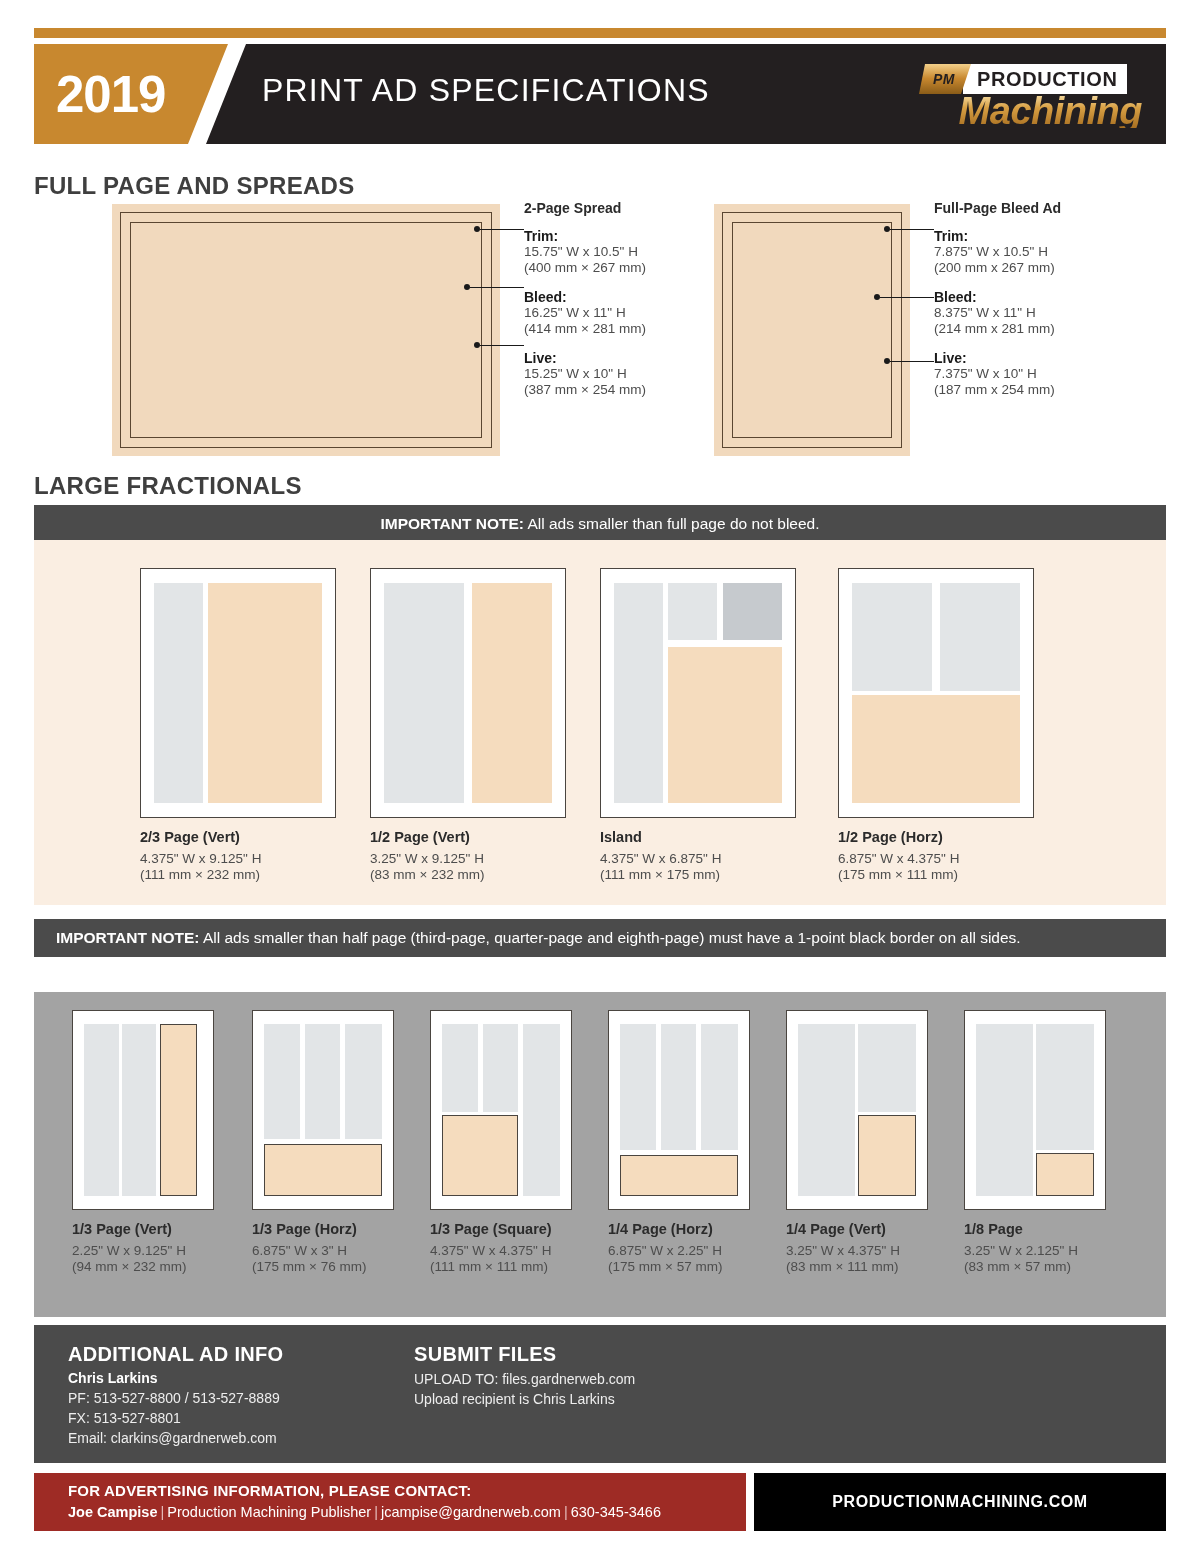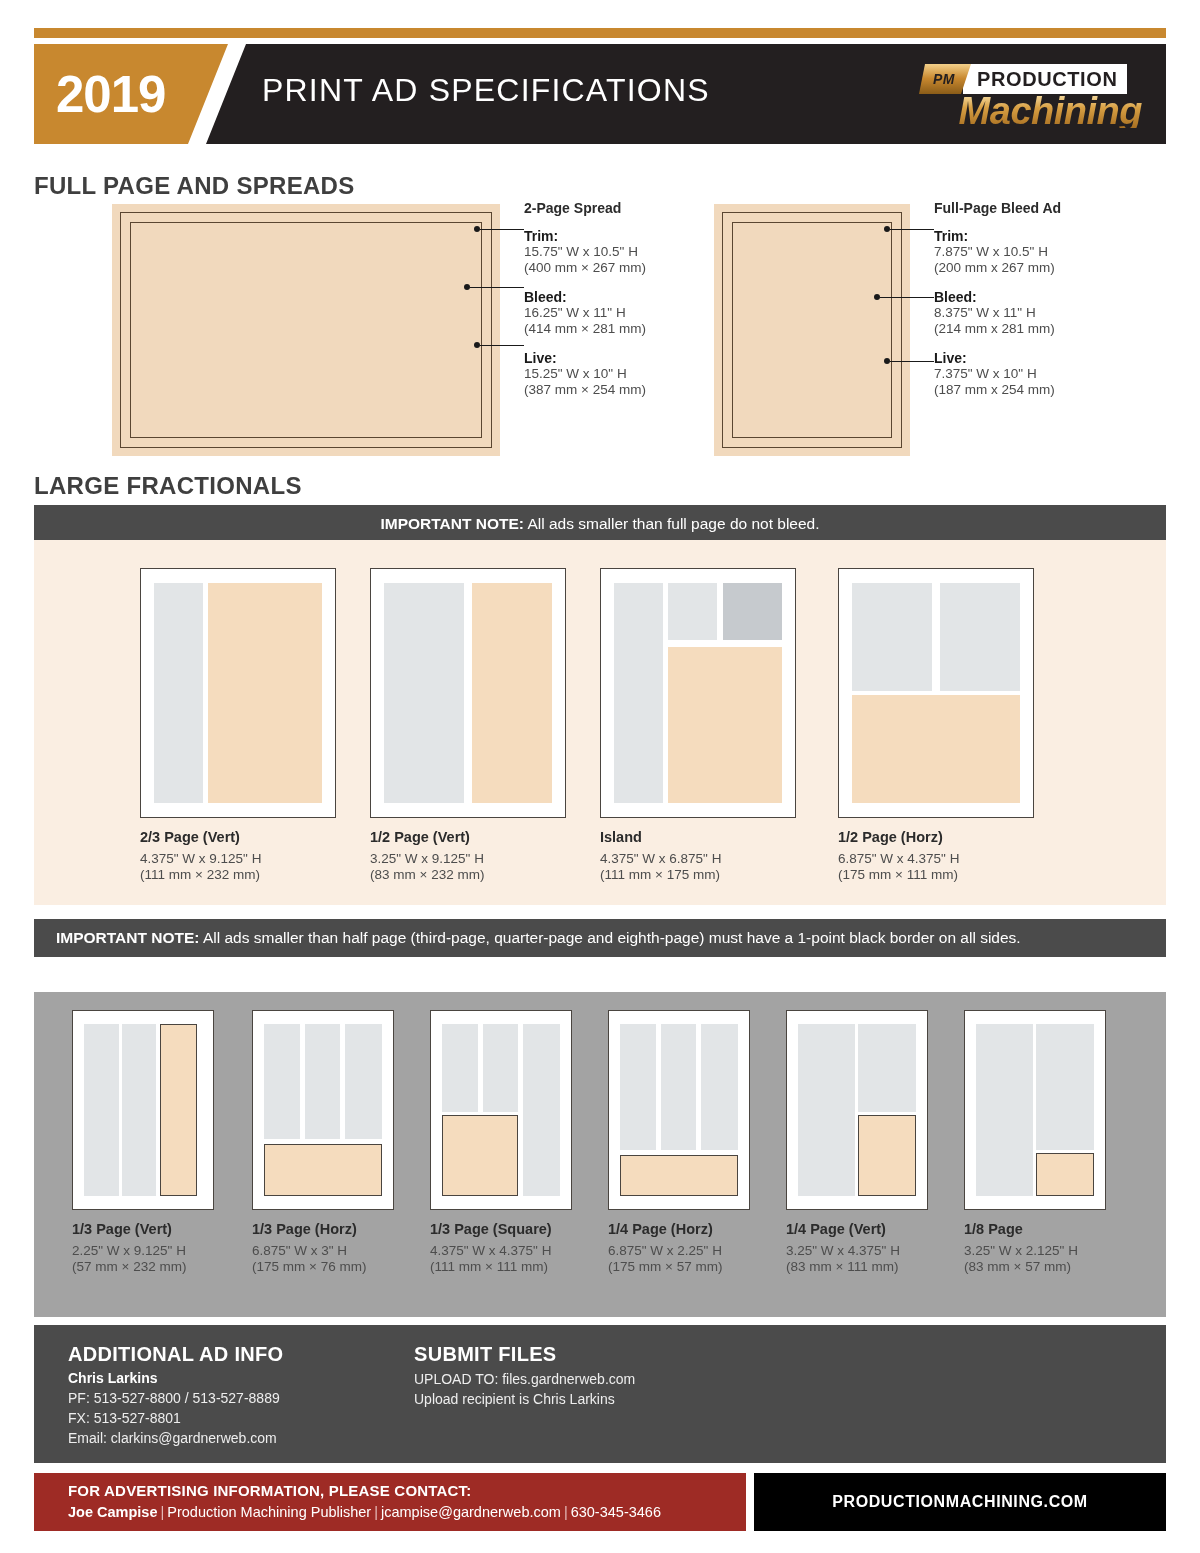--- a/index.html
+++ b/index.html
@@ -350,21 +350,21 @@
       <div class="adframe" style="width:142px; height:200px;">
         <div class="inner">
           <div class="blk" style="left:2%; top:2%; width:28%; height:96%;"></div>
           <div class="blk" style="left:33%; top:2%; width:28%; height:96%;"></div>
           <div class="blk tan bordered" style="left:64%; top:2%; width:30%; height:96%;"></div>
         </div>
       </div>
       <div class="adlabel">1/3 Page (Vert)</div>
       <div class="addim">
         <div>2.25" W x 9.125" H</div>
-        <div>(57 mm × 232 mm)</div>
+        <div>(94 mm × 232 mm)</div>
       </div>
     </div>
 
     <div class="adcard" style="left:218px; top:18px; width:152px;">
       <div class="adframe" style="width:142px; height:200px;">
         <div class="inner">
           <div class="blk" style="left:2%; top:2%; width:29%; height:64%;"></div>
           <div class="blk" style="left:35%; top:2%; width:29%; height:64%;"></div>
           <div class="blk" style="left:68%; top:2%; width:30%; height:64%;"></div>
           <div class="blk tan bordered" style="left:2%; top:69%; width:96%; height:29%;"></div>

